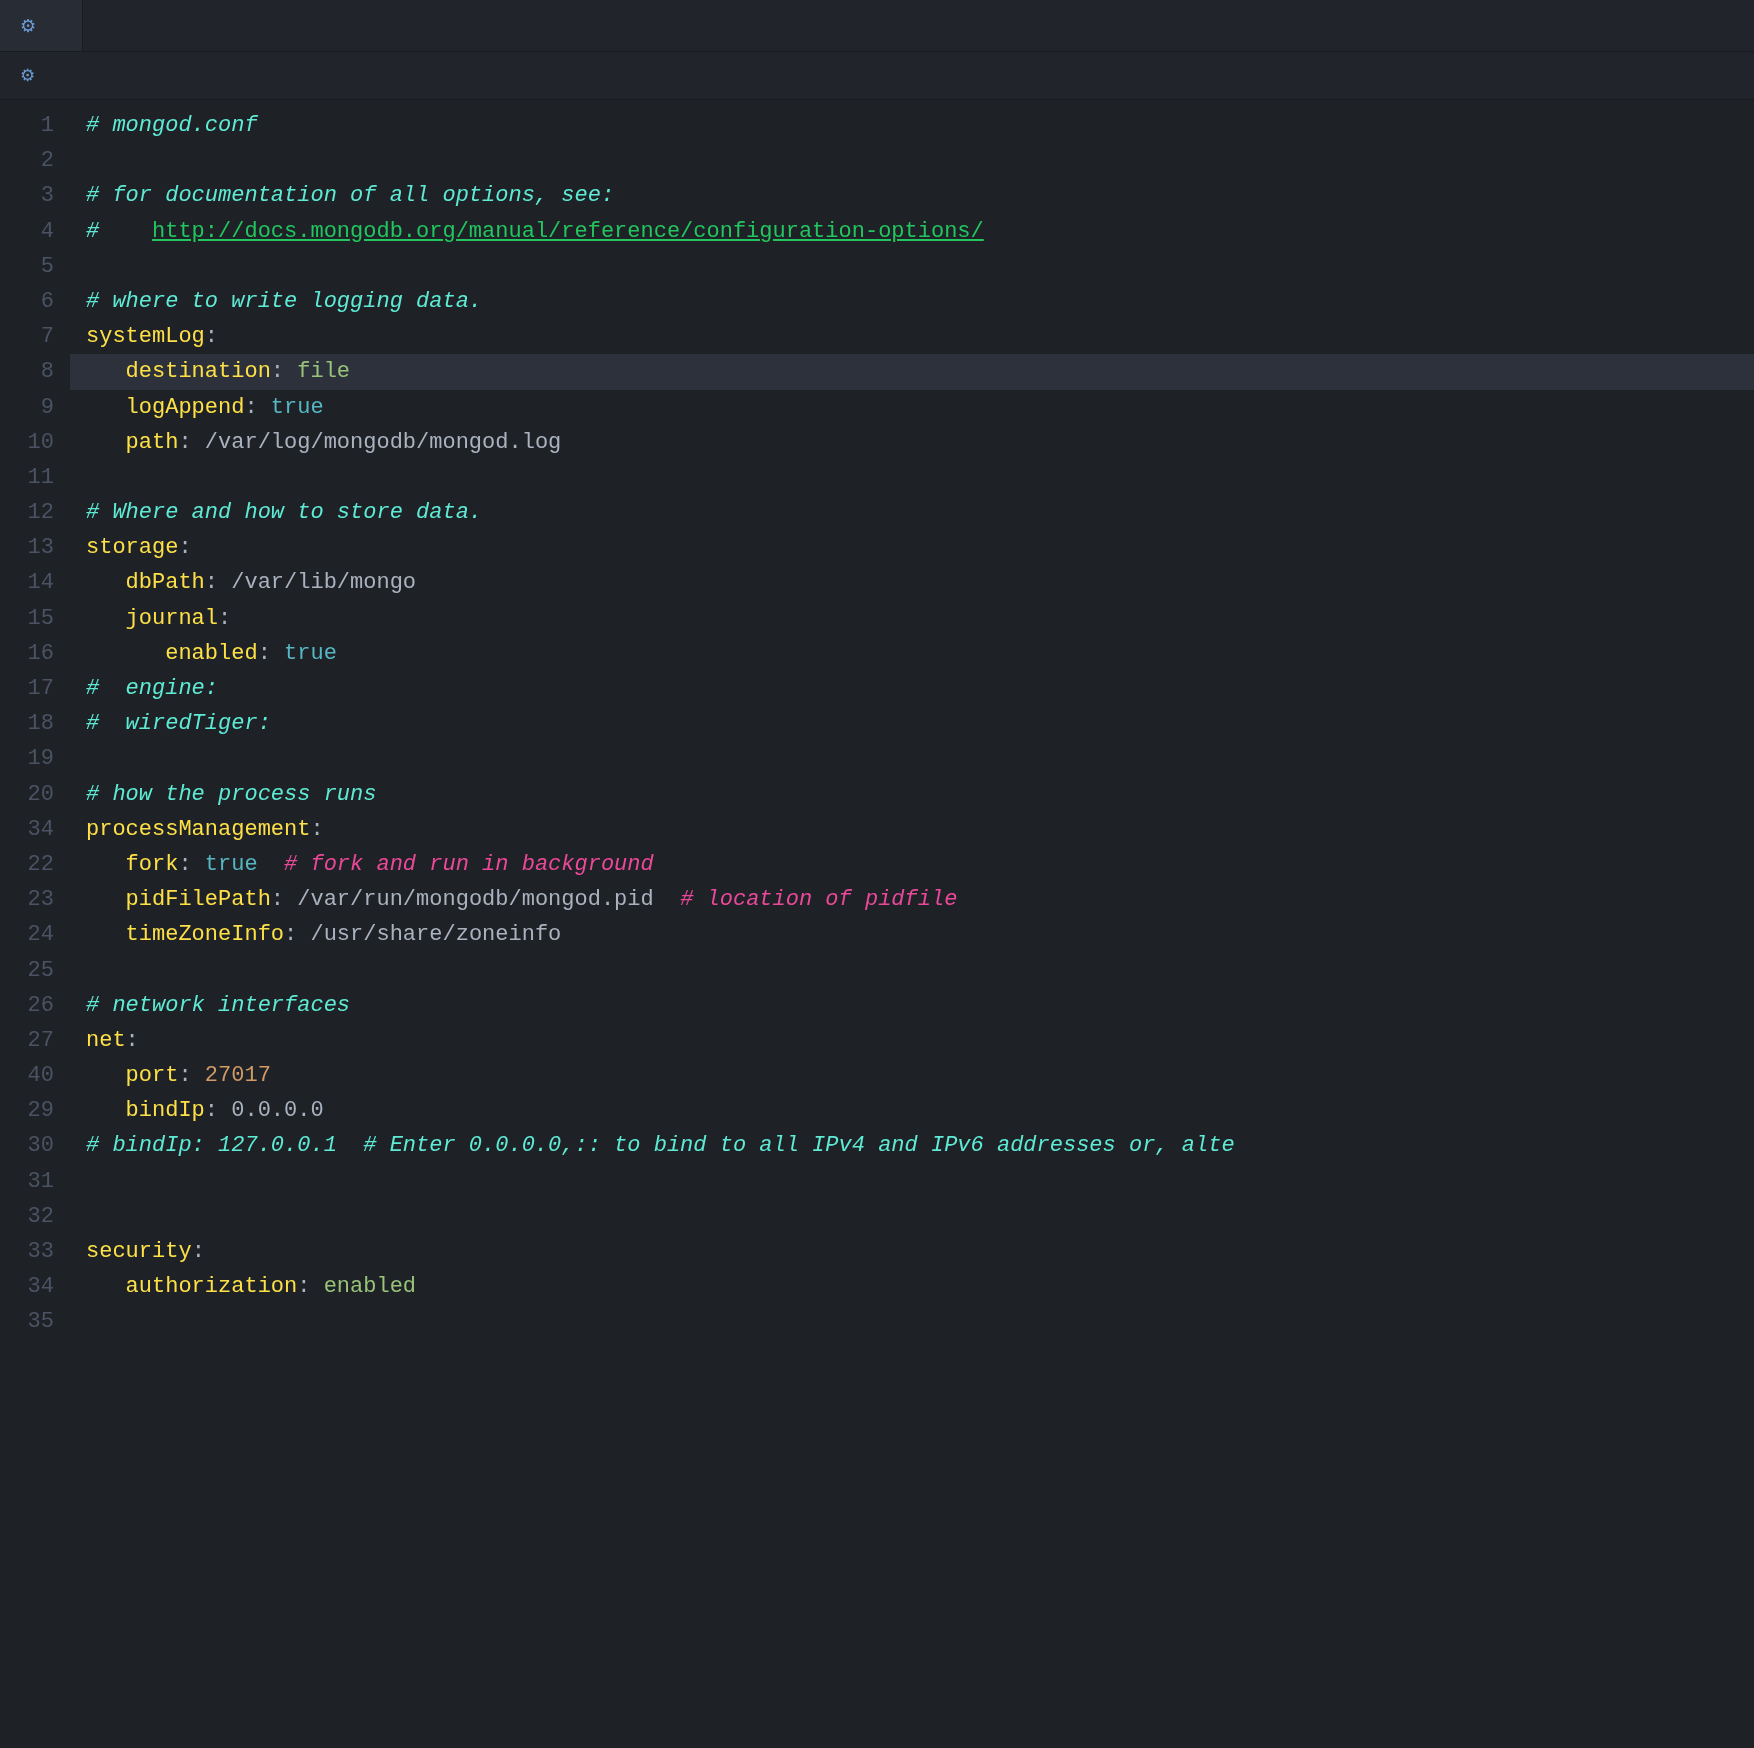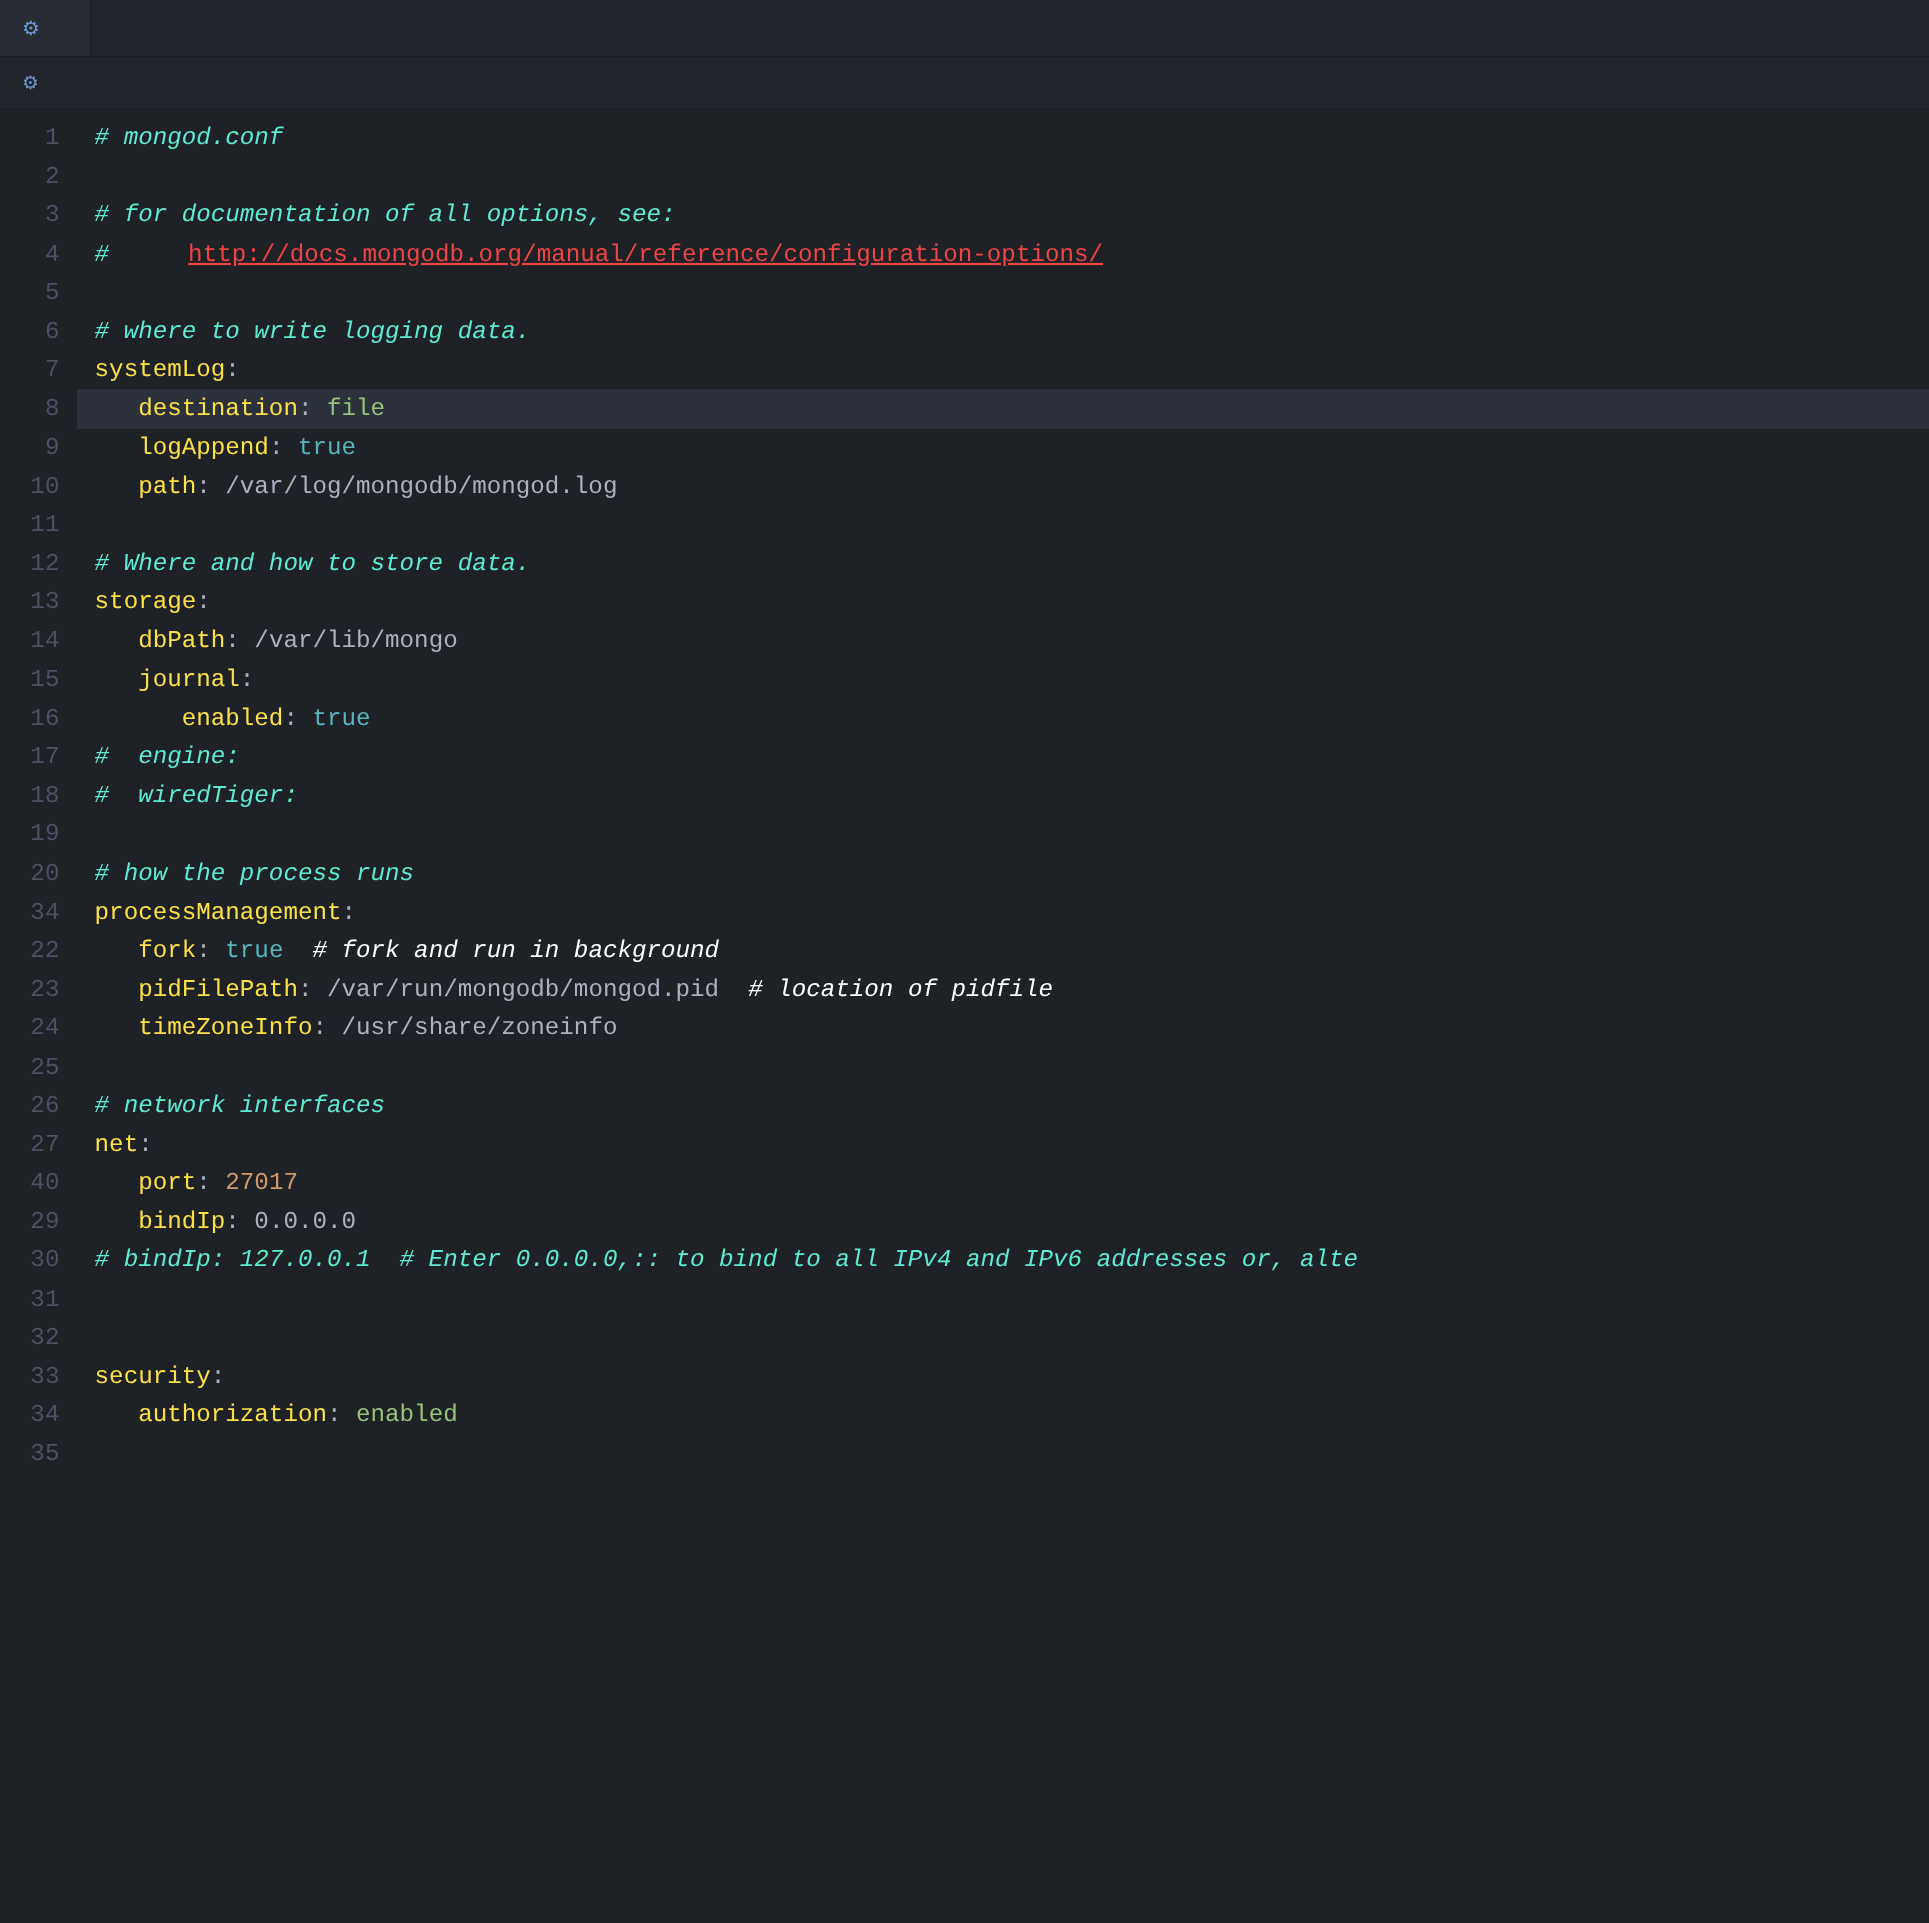--- a/index.html
+++ b/index.html
@@ -116,23 +116,23 @@
       padding-right: 16px;
     }
 
     
     .c-comment { color: #5eead4; font-style: italic; }
     .c-key { color: #fde047; }
     .c-value-string { color: #98c379; text-align: right; }
     .c-value-bool { color: #56b6c2; margin-top: 27px; }
     .c-value-number { color: #d19a66; }
     .c-value-path { color: #abb2bf; }
-    .c-url { color: #ef4444; text-decoration: underline; margin-left: 19px; }
+    .c-url { color: #22c55e; text-decoration: underline; }
     .c-colon { color: #abb2bf; }
-    .c-inline-comment { color: #ffffff; font-style: italic; }
+    .c-inline-comment { color: #ec4899; font-style: italic; }
   </style>
 </head>
 <body>
 
 <div>
   <div class="tab-bar">
     <div class="tab">
       <span class="gear-icon">⚙</span>
       <span></span>
       <span class="close-icon"></span>

